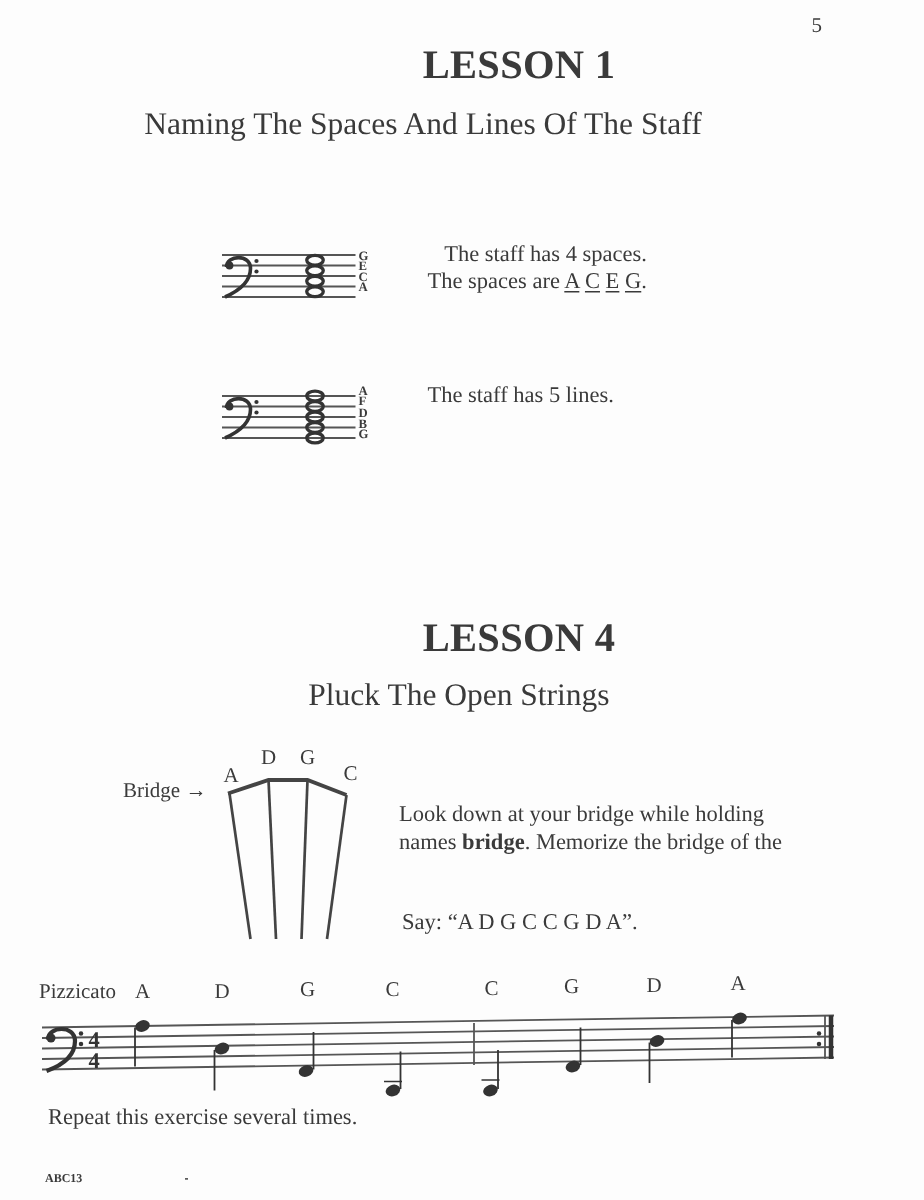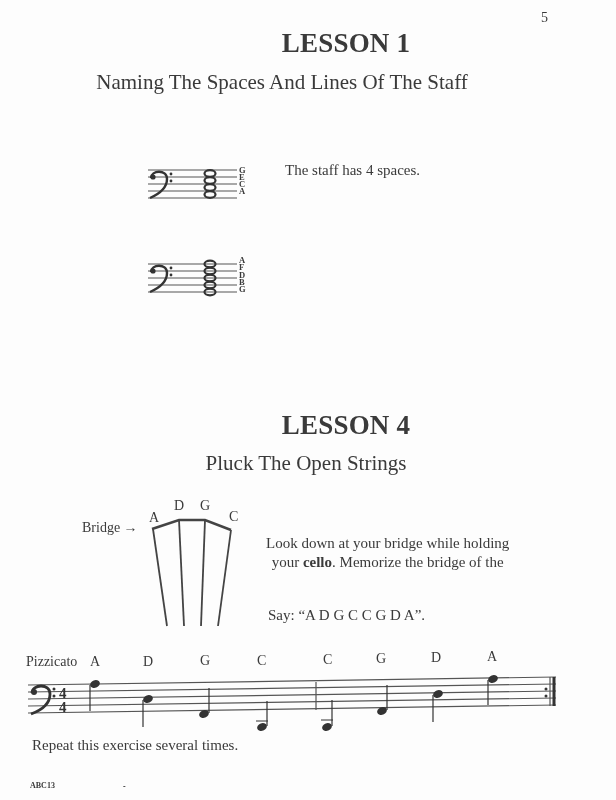--- a/index.html
+++ b/index.html
@@ -44,20 +44,21 @@
   </g>
 </svg>
 <div class="abs" style="left:239px;top:167px;font-size:8.5px;line-height:7px;font-weight:bold;">
   <div>G</div>
     <div>E</div>
   <div>C</div>
     <div>A</div>
 </div>
 <div class="abs body-text" style="left:285px;top:161px;text-align:right;">
   <div>The staff has 4 spaces.</div>
+  <div><span>The spaces are </span><span class="u">A</span> <span class="u">C</span> <span class="u">E</span> <span class="u">G</span><span>.</span></div>
 </div>
 
 <svg style="left:145px;top:250px;" width="120" height="55" viewBox="0 0 120 55">
   <g stroke="#555" stroke-width="1.2">
     <line x1="3" y1="14" x2="92" y2="14"></line>
       <line x1="3" y1="21" x2="92" y2="21"></line>
     <line x1="3" y1="28" x2="92" y2="28"></line>
       <line x1="3" y1="35" x2="92" y2="35"></line>
     <line x1="3" y1="42" x2="92" y2="42"></line>
   </g>
@@ -76,43 +77,44 @@
   </g>
 </svg>
 <div class="abs" style="left:239px;top:257px;font-size:8.5px;line-height:7.3px;font-weight:bold;">
   <div>A</div>
     <div>F</div>
   <div>D</div>
     <div>B</div>
   <div>G</div>
 </div>
 <div class="abs body-text" style="left:285px;top:255px;">
+  <div>The staff has 5 lines.</div>
 </div>
 
 <div class="abs title" style="top:410px;">LESSON 4</div>
 <div class="abs subtitle" style="top:451px;left:-2px;">Pluck The Open Strings</div>
 
 <div class="abs body-text" style="left:82px;top:519px;font-size:14px;">Bridge →</div>
 <div class="abs notelbl" style="left:149px;top:510px;">A</div>
 <div class="abs notelbl" style="left:174px;top:498px;">D</div>
 <div class="abs notelbl" style="left:200px;top:498px;">G</div>
 <div class="abs notelbl" style="left:229px;top:509px;">C</div>
 <svg style="left:140px;top:510px;" width="110" height="120" viewBox="0 0 110 120">
   <polyline points="12,19 39,10 65,10 91,20" fill="none" stroke="#444" stroke-width="2.6"></polyline>
   <g stroke="#444" stroke-width="1.8">
     <line x1="13" y1="19" x2="27" y2="116"></line>
     <line x1="39" y1="10" x2="44" y2="116"></line>
     <line x1="65" y1="10" x2="61" y2="116"></line>
     <line x1="91" y1="20" x2="78" y2="116"></line>
   </g>
 </svg>
 
-<div class="abs body-text" style="left:266px;top:534px;font-size:15px;line-height:18.5px;text-align:center;">
+<div class="abs body-text" style="left:266px;top:534px;font-size:15px;line-height:18.5px;">
   <div>Look down at your bridge while holding</div>
-  <div><span>your </span><b>cello</b><span>. Memorize the bridge of the</span></div>
+  <div><span>names </span><b>bridge</b><span>. Memorize the bridge of the</span></div>
 </div>
 <div class="abs body-text" style="left:268px;top:606px;font-size:15px;">Say: “A D G C C G D A”.</div>
 
 <div class="abs notelbl" style="left:26px;top:654px;">Pizzicato</div>
 <div class="abs notelbl" style="left:90px;top:654px;">A</div>
 <div class="abs notelbl" style="left:143px;top:654px;">D</div>
 <div class="abs notelbl" style="left:200px;top:653px;">G</div>
 <div class="abs notelbl" style="left:257px;top:653px;">C</div>
 <div class="abs notelbl" style="left:323px;top:652px;">C</div>
 <div class="abs notelbl" style="left:376px;top:651px;">G</div>

